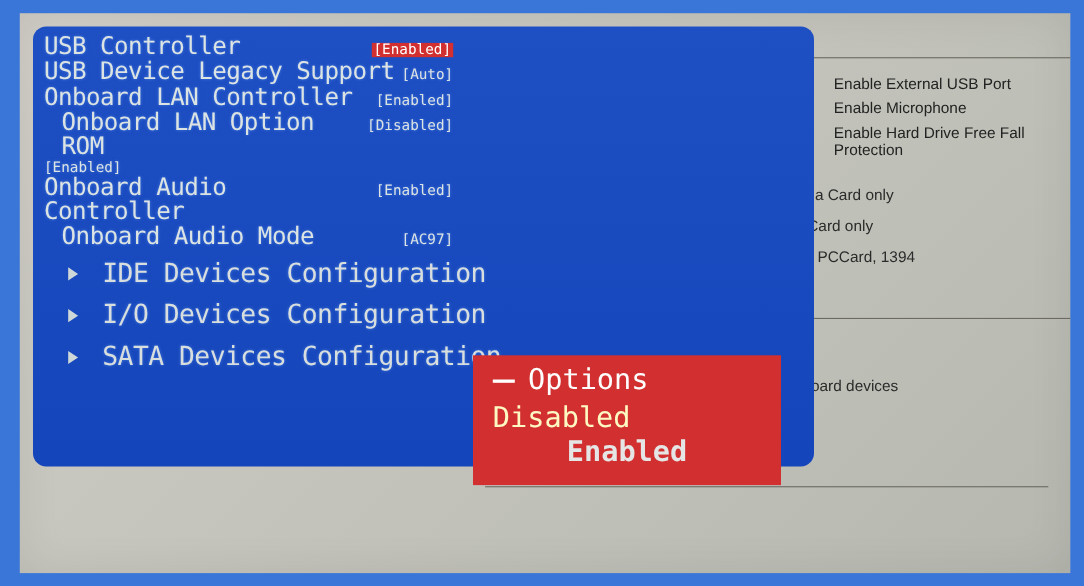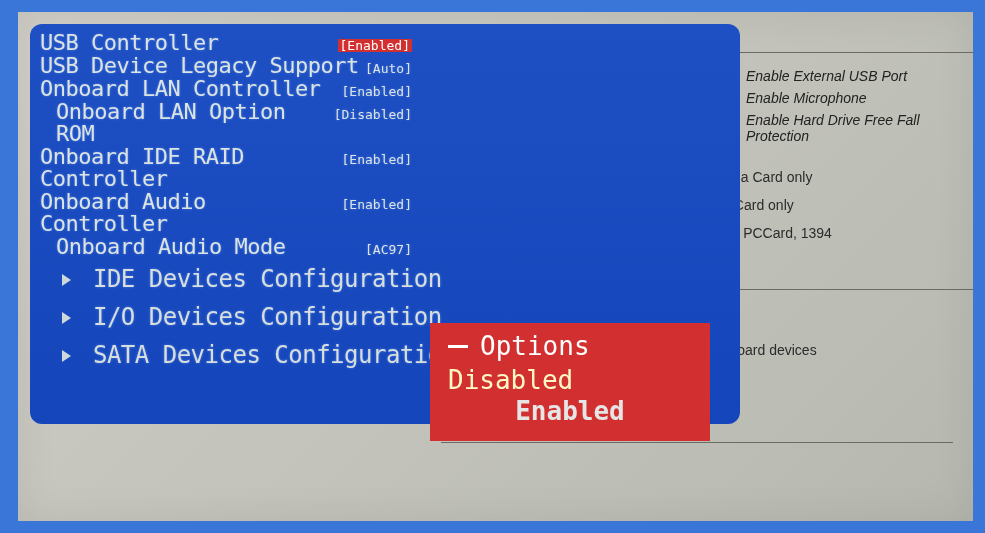--- a/index.html
+++ b/index.html
@@ -30,25 +30,24 @@
     color: #2b2b2b;
   }
   .chk-grid {
     display: grid;
     grid-template-columns: 300px 250px;
     column-gap: 6px;
     margin-bottom: 16px;
   }
   .chk-item {
     display: flex; align-items: center;
-    gap: 6px;
+    gap: 18px;
     padding: 3px 0;
     color: #222;
     font-size: 14px;
-    font-style: italic;
   }
   .chk-box {
     width: 13px; height: 13px;
     border: 1px solid #555;
     background: #fff;
     position: relative;
     flex-shrink: 0;
   }
   .chk-box.checked::after {
     content: "";
@@ -253,21 +252,20 @@
     </div>
     <div class="bios-row">
       <span class="label">Onboard LAN Controller</span>
       <span class="value">[Enabled]</span>
     </div>
     <div class="bios-row indent">
       <span class="label">Onboard LAN Option ROM</span>
       <span class="value">[Disabled]</span>
     </div>
     <div class="bios-row">
-      <span class="label">Onboard IDE RAID Controller</span>
       <span class="value">[Enabled]</span>
     </div>
     <div class="bios-row">
       <span class="label">Onboard Audio Controller</span>
       <span class="value">[Enabled]</span>
     </div>
     <div class="bios-row indent">
       <span class="label">Onboard Audio Mode</span>
       <span class="value">[AC97]</span>
     </div>

